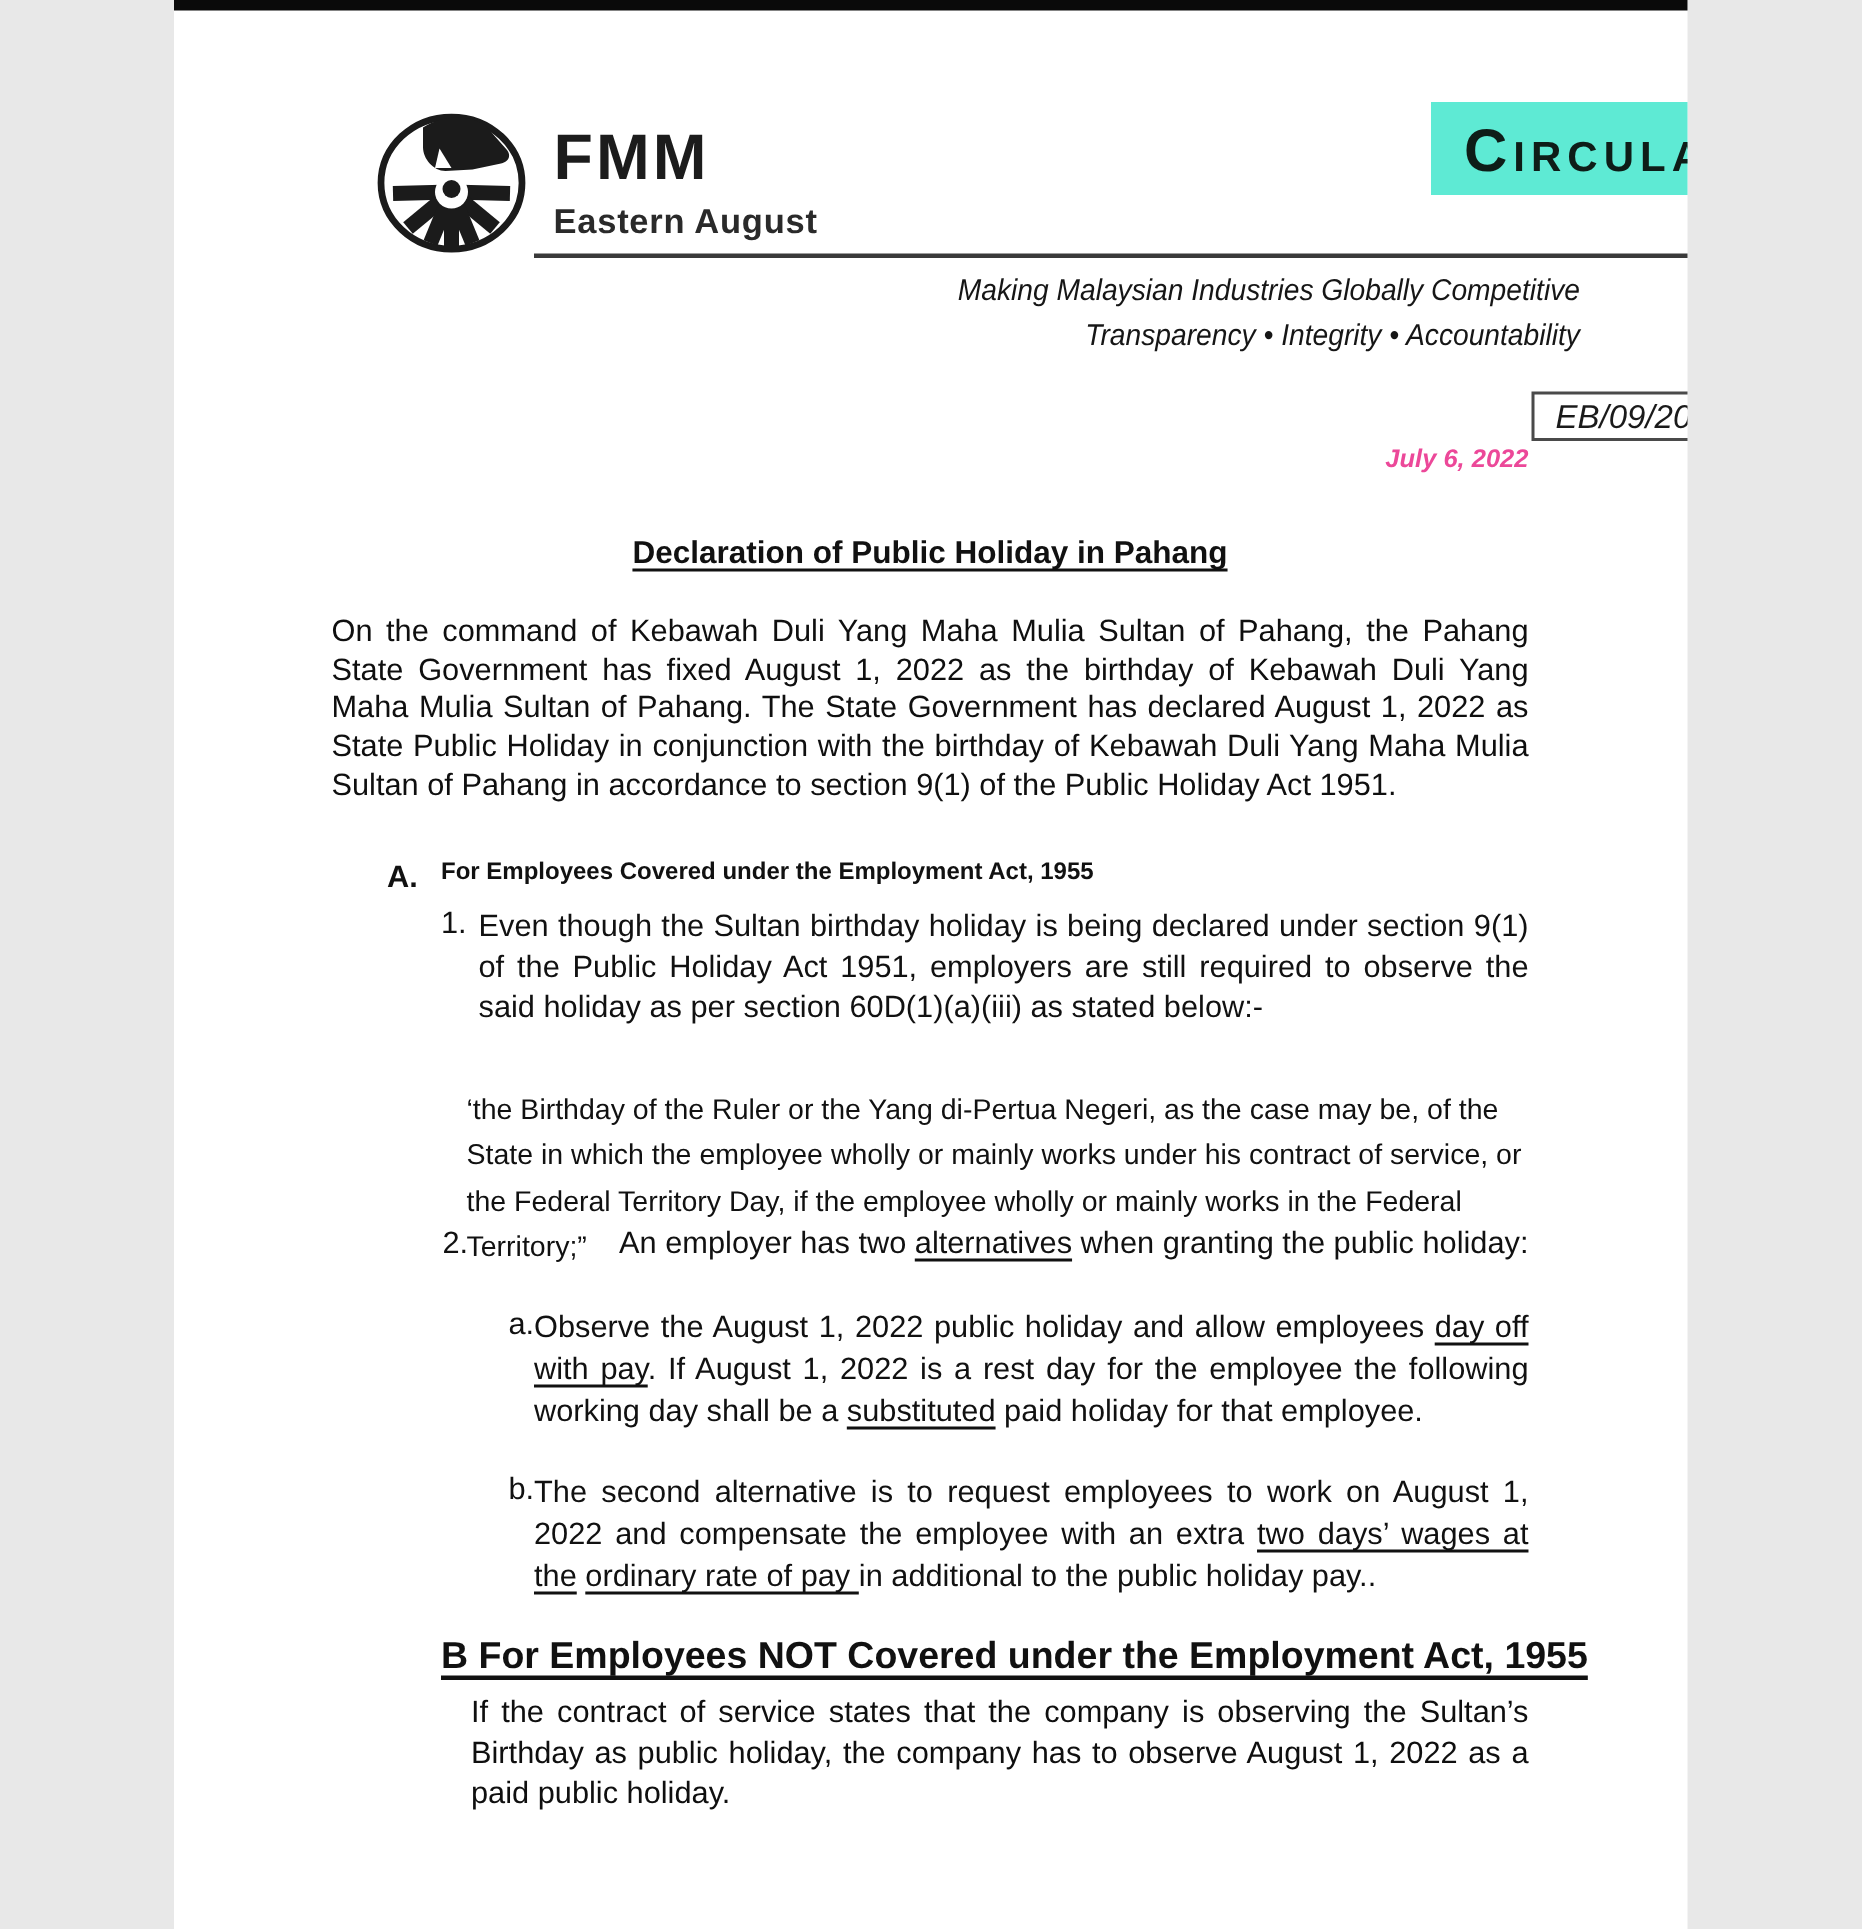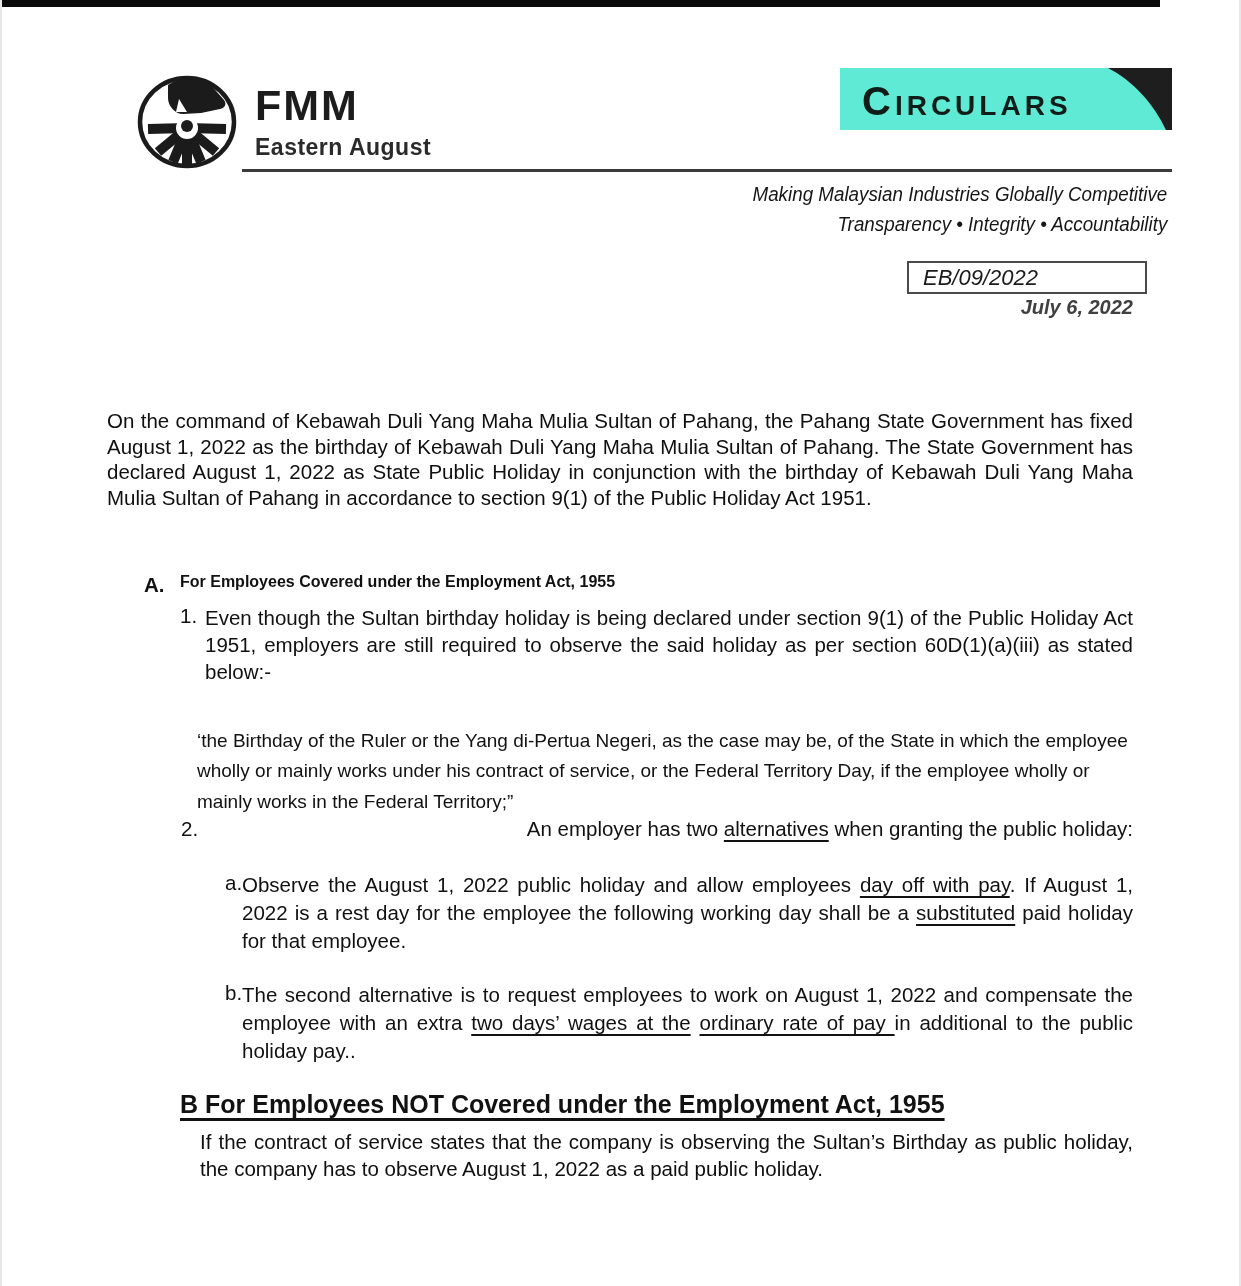--- a/index.html
+++ b/index.html
@@ -1,18 +1,18 @@
 <!DOCTYPE html>
 <html><head>
 <meta charset="utf-8">
 <style>
   html,body{margin:0;padding:0;background:#e8e8e8;}
   .page{
     position:relative;
-    width:1237px;height:1286px;
+    width:1009px;height:1286px;
     background:#ffffff;
     font-family:"Liberation Sans", sans-serif;
     color:#111;
     overflow:hidden;
     margin:0 auto;
   }
   .scan-edge{position:absolute;left:0;top:0;width:1158px;height:7px;background:#0a0a0a;}
 
   
   .logo-block{position:absolute;left:133px;top:72px;display:flex;gap:16px;align-items:flex-start;}
@@ -37,21 +37,21 @@
   }
 
   
   .ref-box{
     position:absolute;left:905px;top:261px;width:222px;height:29px;
     border:2px solid #4a4a4a;font-style:italic;font-size:22px;line-height:29px;
     padding-left:14px;color:#1a1a1a;
   }
   .issue-date{
     position:absolute;right:106px;top:296px;
-    font-weight:bold;font-style:italic;font-size:20px;color:#404040;
+    font-weight:bold;font-style:italic;font-size:17px;color:#ec4899;
   }
 
   
   .doc-title{
     position:absolute;left:105px;right:106px;top:357px;margin:0;
     text-align:center;font-size:21px;font-weight:bold;
     text-decoration:underline;text-underline-offset:4px;text-decoration-thickness:2px;
   }
   .para{font-size:20.5px;text-align:justify;margin:0;color:#0f0f0f;}
   .intro{position:absolute;left:105px;right:106px;top:408px;line-height:1.255;}
@@ -133,20 +133,21 @@
   <div class="header-rule"></div>
 
   <div class="tagline">
     <div>Making Malaysian Industries Globally Competitive</div>
     <div>Transparency •  Integrity • Accountability</div>
   </div>
 
   <div class="ref-box">EB/09/2022</div>
   <div class="issue-date">July 6, 2022</div>
 
+  <h1 class="doc-title">Declaration of Public Holiday in Pahang</h1>
 
   <p class="para intro">On the command of Kebawah Duli Yang Maha Mulia Sultan of Pahang, the Pahang State Government has fixed August 1, 2022 as the birthday of Kebawah Duli Yang Maha Mulia Sultan of Pahang. The State Government has declared August 1, 2022 as State Public Holiday in conjunction with the birthday of Kebawah Duli Yang Maha Mulia Sultan of Pahang in accordance to section 9(1) of the Public Holiday Act 1951.</p>
 
   <div class="li-row sec-a-head">
     <span class="li-label">A.</span>
     <div class="li-text">For Employees Covered under the Employment Act, 1955</div>
   </div>
 
   <div class="li-row item1">
     <span class="li-label">1.</span>

